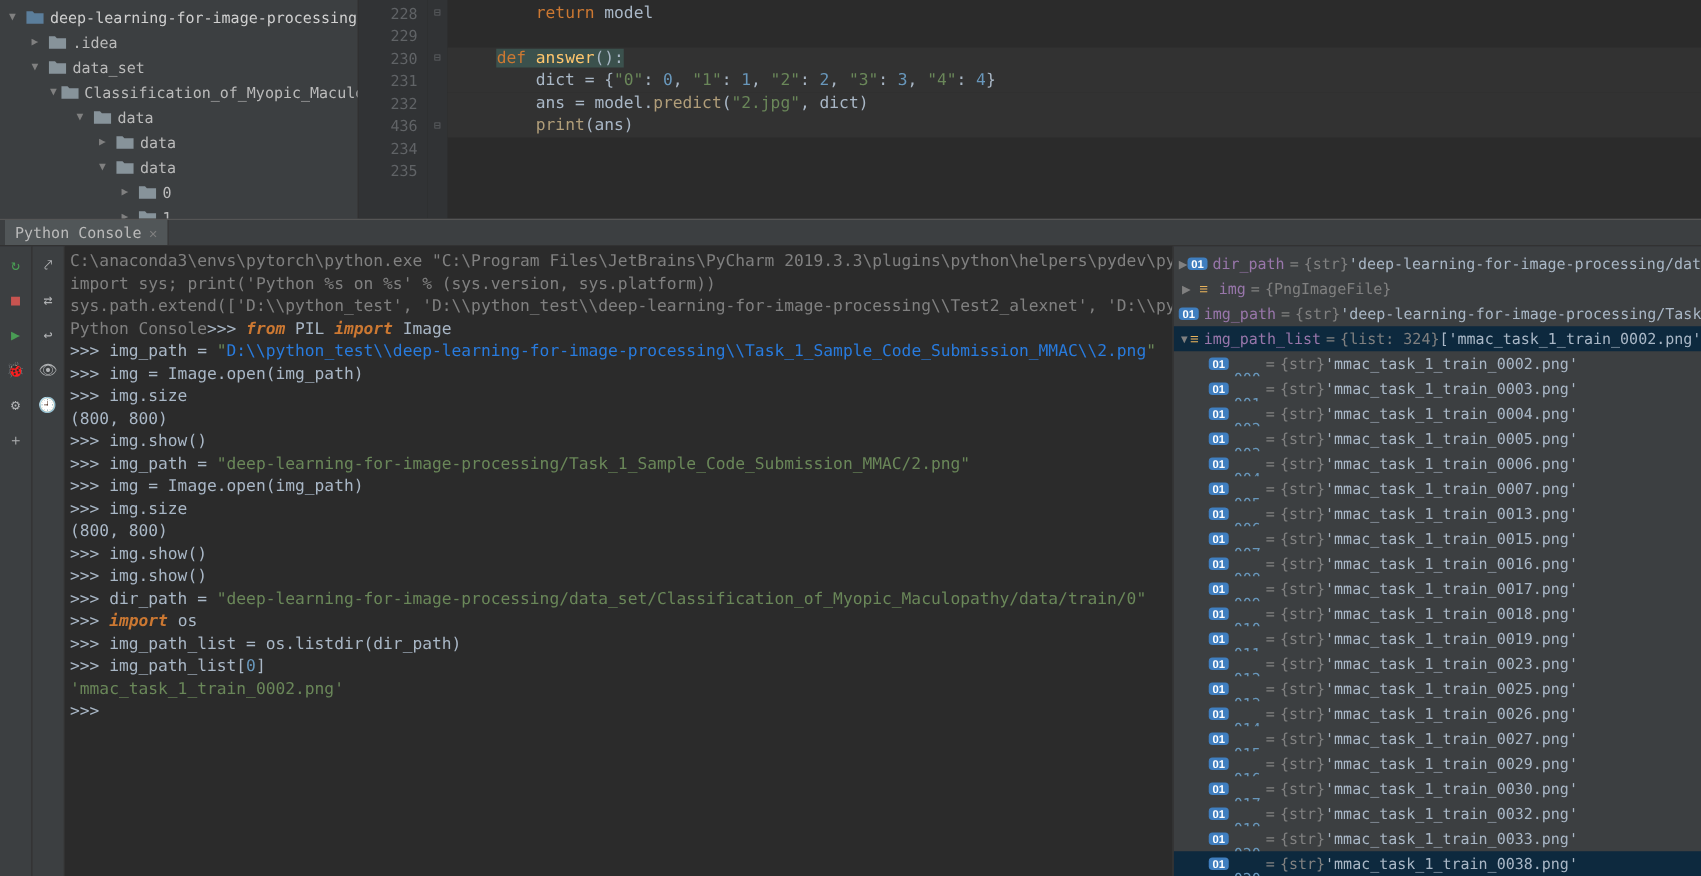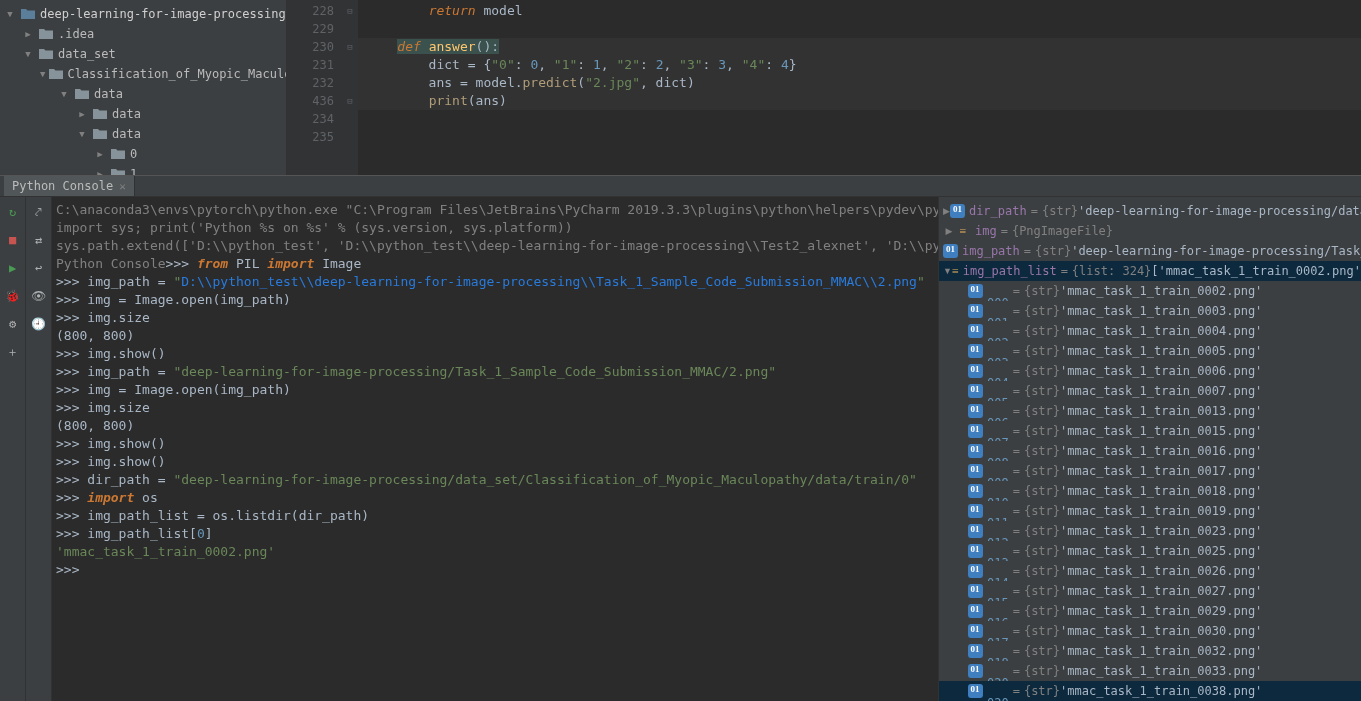--- a/index.html
+++ b/index.html
@@ -87,21 +87,21 @@
 .code-lines {
   flex: 1;
   font-family: Consolas, monospace;
   font-size: 13px;
   line-height: 18px;
   padding-top: 2px;
   white-space: pre;
 }
 .code-line { height: 18px; padding-left: 8px; }
 .code-line.sel { background: #323232; }
-.kw { color: #cc7832; font-style: italic; }
+.kw { color: #cc7832; }
 .fn { color: #ffc66d; }
 .str { color: #6a8759; }
 .num { color: #6897bb; }
 .ident { color: #a9b7c6; }
 .call { color: #b09d79; }
 .defbg { background: #3b514d; }
 .breadcrumb-bar {
   height: 22px;
   background: #3c3f41;
   border-top: 1px solid #323232;
@@ -195,23 +195,22 @@
   align-items: center;
   height: 20px;
   padding-left: 4px;
   white-space: nowrap;
   overflow: hidden;
 }
 .var-row.selected { background: #0d293e; }
 .var-arrow { width: 12px; color: #808080; font-size: 9px; text-align: center; }
 .var-icon {
   width: 16px; height: 14px;
-  display: inline-flex; justify-content: center;
+  display: inline-flex; align-items: center; justify-content: center;
   margin-right: 4px;
-  font-family: Liberation Serif, serif;
 }
 .var-name { color: #9876aa; font-family: Consolas, monospace; }
 .var-eq { color: #808080; margin: 0 4px; font-family: Consolas, monospace; }
 .var-type { color: #808080; font-family: Consolas, monospace; }
 .var-val { color: #a9b7c6; font-family: Consolas, monospace; }
 .var-num { color: #6897bb; font-family: Consolas, monospace; margin-top: 23px; }
 </style>
 </head>
 <body>
 

